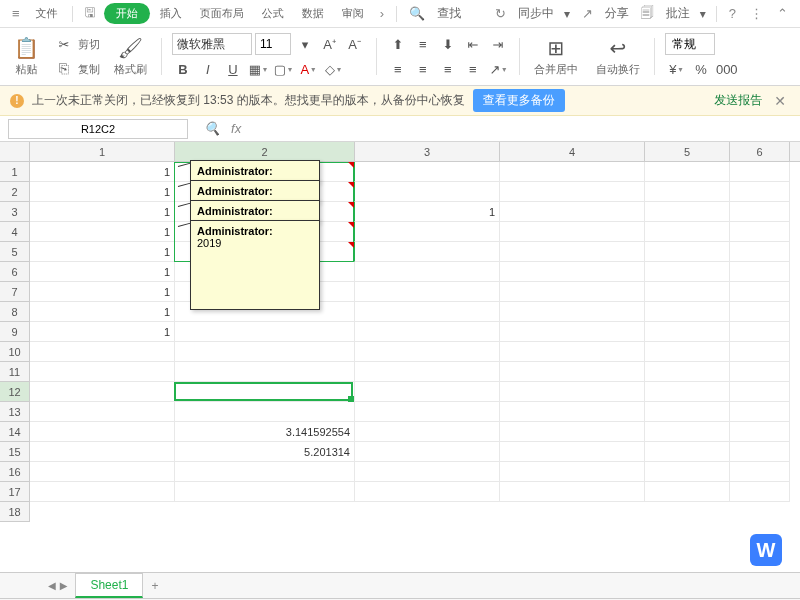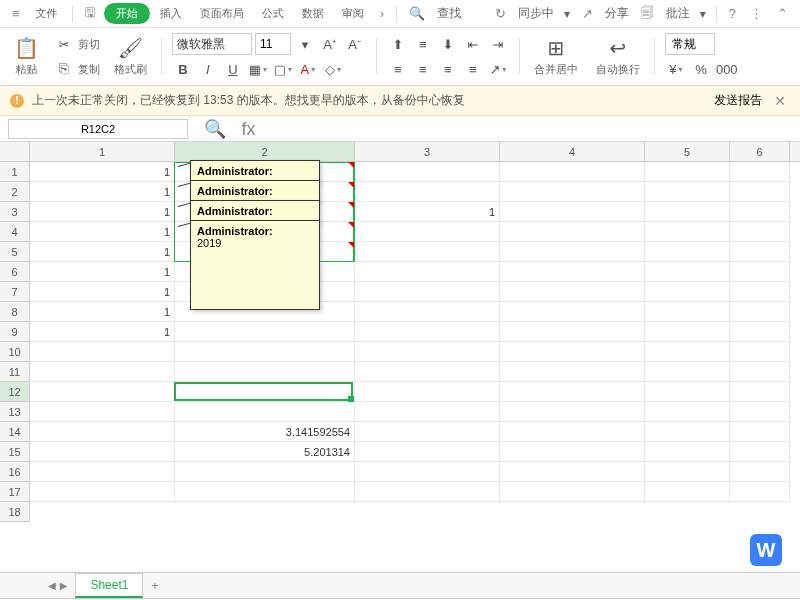--- a/index.html
+++ b/index.html
@@ -23,26 +23,26 @@
 .bigbtn { display: flex; flex-direction: column; align-items: center; justify-content: center; padding: 2px 6px; cursor: pointer; gap: 2px; }
 .bigbtn .bicon { font-size: 20px; color: #555; }
 .fontbox { border: 1px solid #ccc; height: 22px; padding: 0 4px; display: flex; align-items: center; min-width: 80px; background: #fff; font-size: 12px; color: #333; text-align: center; }
 .sizebox { border: 1px solid #ccc; height: 22px; padding: 0 4px; display: flex; align-items: center; min-width: 36px; background: #fff; font-size: 12px; }
 .fmtsel { border: 1px solid #ccc; height: 22px; padding: 0 6px; display: flex; align-items: center; min-width: 50px; font-size: 12px; }
 
 .noticebar { height: 30px; background: #fef9e7; border-bottom: 1px solid #f0e6b8; display: flex; align-items: center; padding: 0 10px; gap: 8px; color: #555; font-size: 12px; }
 .noticebar .dot { width: 14px; height: 14px; border-radius: 50%; background: #f0ad4e; color: #fff; display: flex; align-items: center; justify-content: center; font-size: 10px; font-weight: bold; }
 .noticebar .actbtn { background: #4a9eff; color: #fff; padding: 3px 10px; border-radius: 3px; cursor: pointer; }
 .noticebar .nsep { flex: 1; }
-.noticebar .link { color: #000000; cursor: pointer; }
+.noticebar .link { color: #15803d; cursor: pointer; }
 .noticebar .close { color: #888; cursor: pointer; font-size: 14px; padding: 0 4px; }
 
 .fxbar { height: 26px; border-bottom: 1px solid #d6d6d6; display: flex; align-items: center; }
 .namebox { width: 180px; border: 1px solid #ccc; margin: 2px 8px; height: 20px; padding: 0 6px; display: flex; align-items: center; background: #fff; justify-content: center; font-size: 11px; }
-.fxicon { padding: 0 8px; color: #888; font-size: 18px; }
+.fxicon { padding: 0 8px; color: #888; font-style: italic; font-size: 13px; }
 
 .sheet { position: relative; height: 430px; overflow: hidden; background: #fff; }
 .colhdr { display: flex; height: 20px; background: #f4f4f4; border-bottom: 1px solid #ccc; }
 .corner { width: 30px; border-right: 1px solid #ccc; background: #f4f4f4; }
 .ch { border-right: 1px solid #ccc; text-align: center; color: #555; font-size: 11px; line-height: 20px; }
 .ch.c1 { width: 145px; } .ch.c2 { width: 180px; } .ch.c3 { width: 145px; }
 .ch.c4 { width: 145px; } .ch.c5 { width: 85px; } .ch.c6 { width: 60px; }
 .ch.active { background: #d8ead8; }
 
 .gridbody { position: relative; display: flex; }
@@ -189,20 +189,21 @@
       <span class="tbtn dd">¥</span>
       <span class="tbtn">%</span>
       <span class="tbtn">000</span>
     </div>
   </div>
 </div>
 
 <div class="noticebar">
   <span class="dot">!</span>
   <span>上一次未正常关闭，已经恢复到 13:53 的版本。想找更早的版本，从备份中心恢复</span>
+  <span class="actbtn">查看更多备份</span>
   <span class="nsep"></span>
   <span class="link">发送报告</span>
   <span class="close">✕</span>
 </div>
 
 <div class="fxbar">
   <div class="namebox">R12C2</div>
   <span class="fxicon">🔍 &nbsp; fx</span>
 </div>
 

